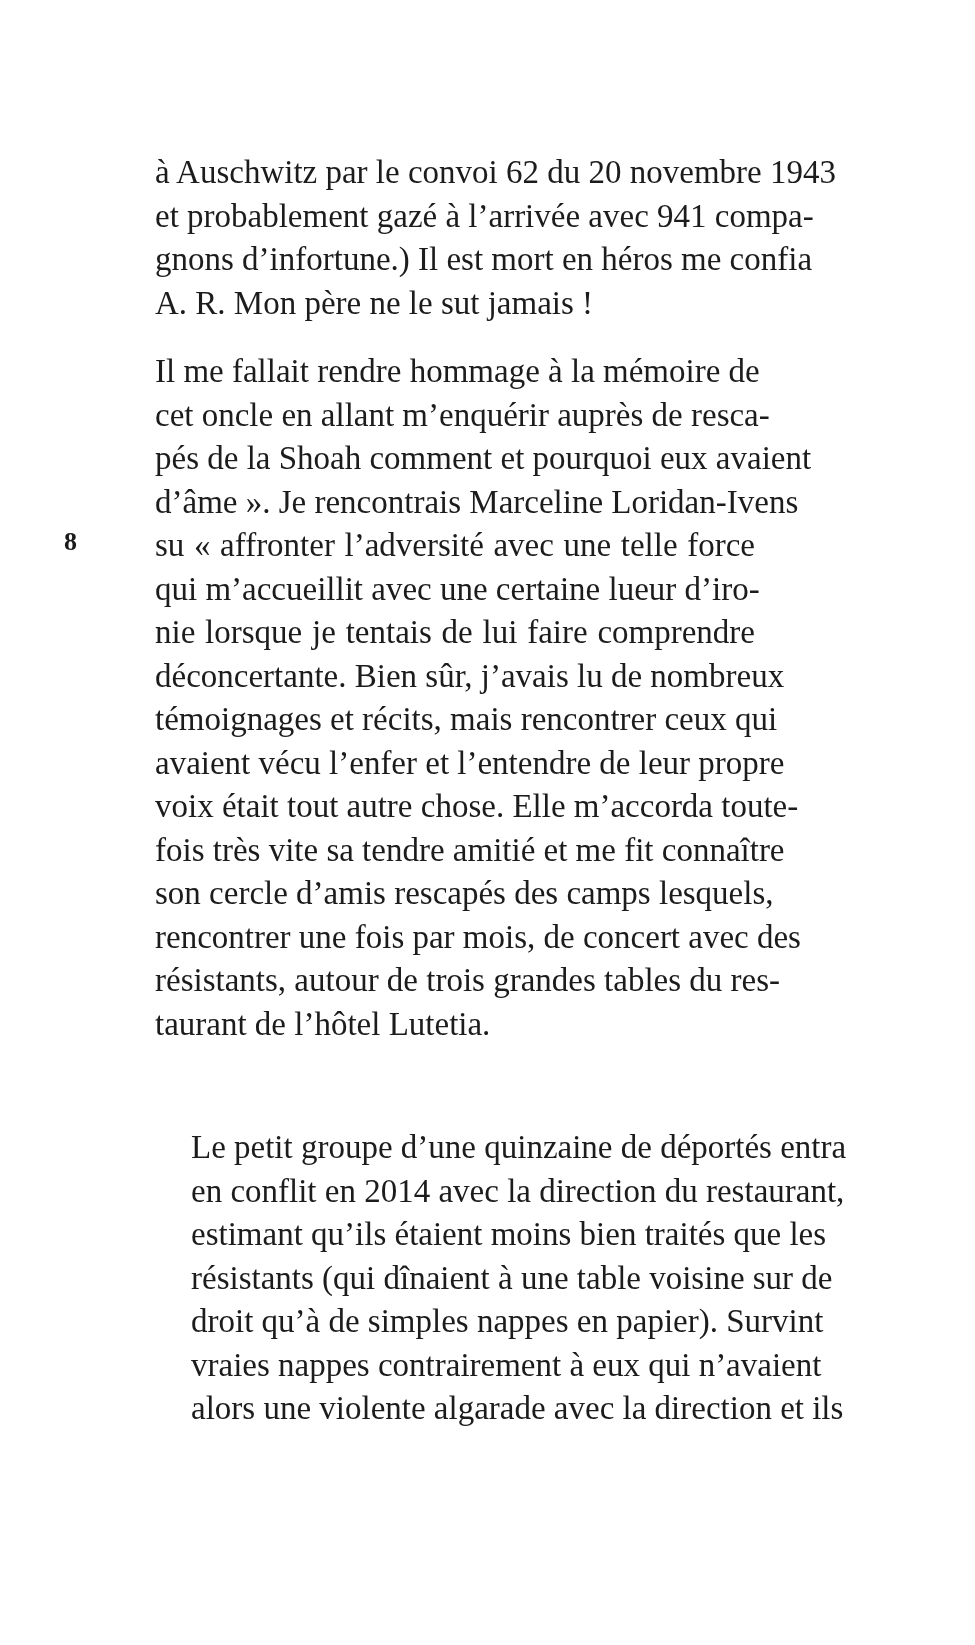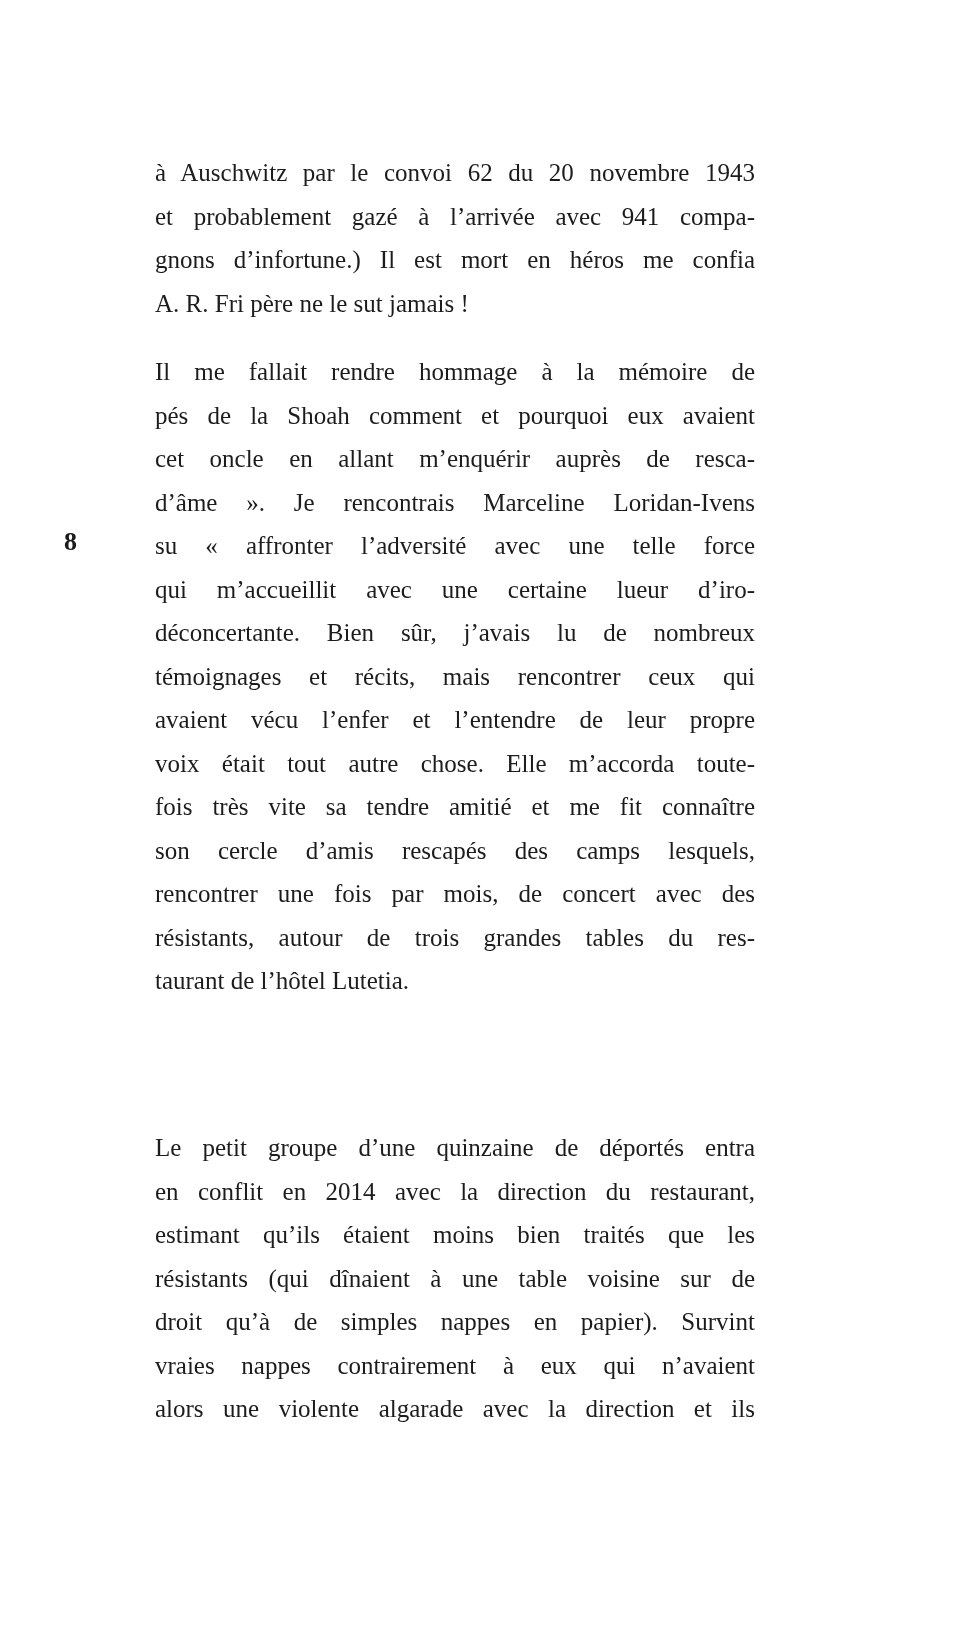--- a/index.html
+++ b/index.html
@@ -7,58 +7,59 @@
     .page { position: absolute; left: 0; top: 0; width: 975px; height: 1645px; background: #fff; }
     .page-number {
       position: absolute; left: 64px; top: 527px;
       font-family: "Liberation Serif", "DejaVu Serif", serif;
       font-size: 26px; font-weight: bold; color: #1a1a1a;
     }
     .para { position: absolute; left: 155px; width: 600px; }
     .line {
       display: block; height: 43.5px; line-height: 43.5px;
       font-family: "Liberation Serif", "DejaVu Serif", serif;
-      font-size: 25px; color: #1c1c1c;
+      font-size: 33px; color: #1c1c1c;
       text-align: justify; text-align-last: justify;
       white-space: nowrap; overflow: visible;
     }
     .line.last { text-align-last: left; }
   </style>
 </head>
 <body>
 
 <div class="page">
   <div class="page-number">8</div>
 
   <div class="para" style="top:151px;">
     <span class="line">à Auschwitz par le convoi 62 du 20 novembre 1943</span>
     <span class="line">et probablement gazé à l’arrivée avec 941 compa-</span>
     <span class="line">gnons d’infortune.) Il est mort en héros me confia</span>
-    <span class="line last">A. R. Fri père ne le sut jamais !</span>
+    <span class="line last">A. R. Mon père ne le sut jamais !</span>
   </div>
 
   <div class="para" style="top:350px;">
     <span class="line">Il me fallait rendre hommage à la mémoire de</span>
+    <span class="line">cet oncle en allant m’enquérir auprès de resca-</span>
     <span class="line">pés de la Shoah comment et pourquoi eux avaient</span>
-    <span class="line">cet oncle en allant m’enquérir auprès de resca-</span>
     <span class="line">d’âme ». Je rencontrais Marceline Loridan-Ivens</span>
     <span class="line">su « affronter l’adversité avec une telle force</span>
     <span class="line">qui m’accueillit avec une certaine lueur d’iro-</span>
+    <span class="line">nie lorsque je tentais de lui faire comprendre</span>
     <span class="line">déconcertante. Bien sûr, j’avais lu de nombreux</span>
     <span class="line">témoignages et récits, mais rencontrer ceux qui</span>
     <span class="line">avaient vécu l’enfer et l’entendre de leur propre</span>
     <span class="line">voix était tout autre chose. Elle m’accorda toute-</span>
     <span class="line">fois très vite sa tendre amitié et me fit connaître</span>
     <span class="line">son cercle d’amis rescapés des camps lesquels,</span>
     <span class="line">rencontrer une fois par mois, de concert avec des</span>
     <span class="line">résistants, autour de trois grandes tables du res-</span>
     <span class="line last">taurant de l’hôtel Lutetia.</span>
   </div>
 
-  <div class="para" style="top:1126px;">
+  <div class="para" style="top:1126px;margin-left:36px;">
     <span class="line">Le petit groupe d’une quinzaine de déportés entra</span>
     <span class="line">en conflit en 2014 avec la direction du restaurant,</span>
     <span class="line">estimant qu’ils étaient moins bien traités que les</span>
     <span class="line">résistants (qui dînaient à une table voisine sur de</span>
     <span class="line">droit qu’à de simples nappes en papier). Survint</span>
     <span class="line">vraies nappes contrairement à eux qui n’avaient</span>
     <span class="line">alors une violente algarade avec la direction et ils</span>
   </div>
 </div>
 

